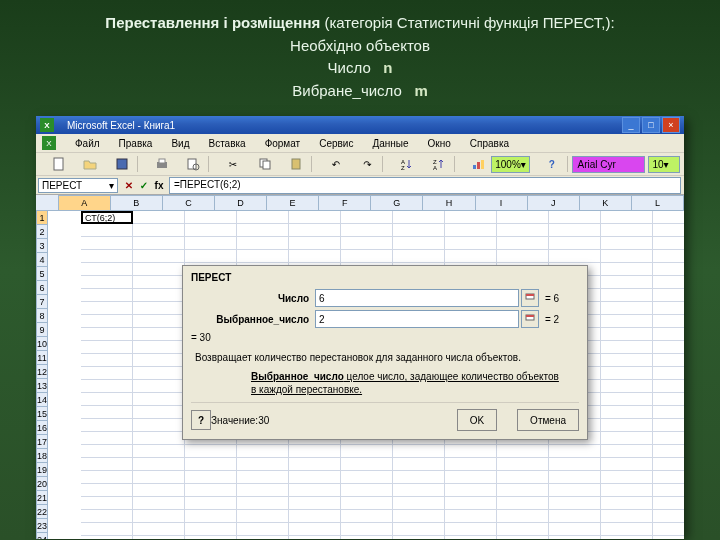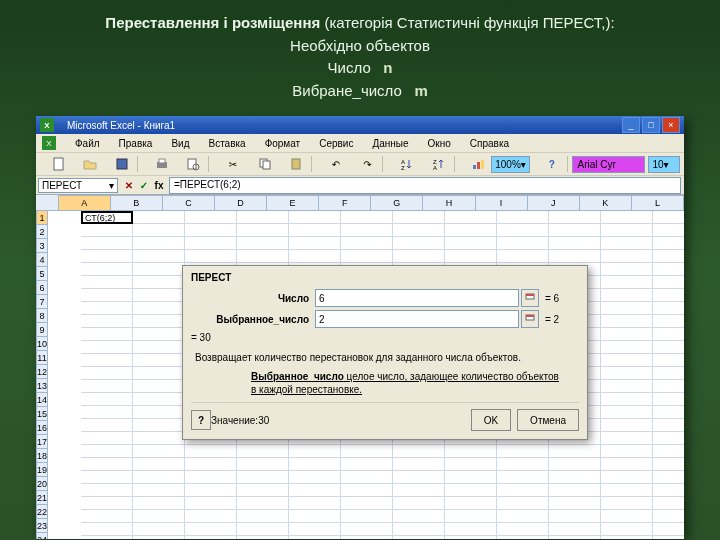--- a/index.html
+++ b/index.html
@@ -61,21 +61,21 @@
     height: 22px;
     background: #ece9d8;
     display: flex;
     align-items: center;
     padding: 0 4px;
     gap: 3px;
     border-bottom: 1px solid #d0ccc0;
   }
   .tool-btn { width:18px; height:18px; border:1px solid transparent; display:flex;align-items:center;justify-content:center;}
   .tool-sep { width:1px; height:16px; background:#c0bcb0; margin:0 2px;}
-  .zoom-box { border:1px solid #7f9db9; background:#7dd3fc; padding:0 3px; font-size:10px; height:15px; display:flex;align-items:center;}
+  .zoom-box { border:1px solid #7f9db9; background:#bef264; padding:0 3px; font-size:10px; height:15px; display:flex;align-items:center;}
   .font-box { border:1px solid #7f9db9; background:#d946ef; padding:0 12px 0 4px; font-size:10px; height:15px; width:56px; display:flex;align-items:center;}
 
   .formula-bar {
     height: 18px;
     display: flex;
     align-items: center;
     background:#ece9d8;
     border-bottom:1px solid #aaa;
   }
   .name-box { width:72px; border:1px solid #7f9db9; background:white; padding:1px 3px; font-size:10px; margin-left:2px;}
@@ -116,21 +116,21 @@
   .arg-input { flex:1; border:1px solid #7f9db9; background:white; padding:1px 3px; height:14px; display:flex;align-items:center;}
   .arg-picker { width:16px; height:16px; border:1px solid #7f9db9; background:#ece9d8; margin-left:2px;
     display:flex;align-items:center;justify-content:center;}
   .arg-picker svg{}
   .arg-eval { width:34px; padding-left:6px;}
   .dialog-desc { margin:8px 4px 4px; line-height:1.3;}
   .dialog-result { text-align:left; margin:4px 8px 2px 0;}
   .dialog-arg-desc { margin:6px 20px 6px 60px; line-height:1.3;text-decoration:underline;}
   .dialog-bottom { display:flex; align-items:center; margin-top:6px; border-top:1px solid #d0ccc0; padding-top:6px;}
   .help-btn { width:18px;height:18px;border:1px solid #888;display:flex;align-items:center;justify-content:center;font-weight:bold;}
-  .dlg-btns { margin-left:auto; display:flex; gap:6px;align-items:flex-end;}
+  .dlg-btns { margin-left:auto; display:flex; gap:20px;align-items:flex-end;}
   .dlg-btn { border:1px solid #888; background:#ece9d8; padding:1px 12px; height:18px; display:flex;align-items:center;font-size:10px;}
 
   .menubar span, .titlebar span, .tool-btn { cursor:default;padding-left:9px;}
 </style>
 </head>
 <body>
 
 <div class="slide-title">
   <span class="t-bold">Переставлення і розміщення</span><span class="t-normal"> (категорія Статистичні функція ПЕРЕСТ,):</span><br>
   <span class="t-normal">Необхідно объектов</span><br>

